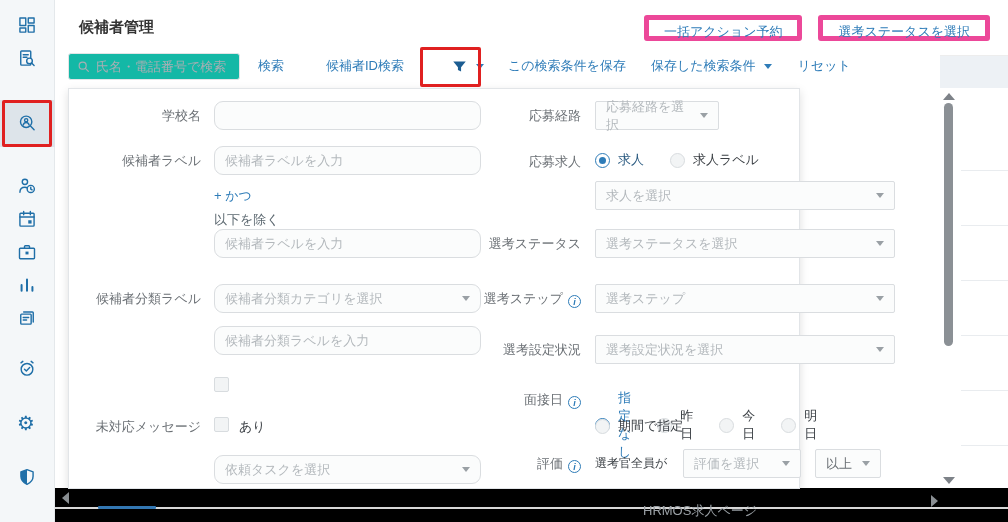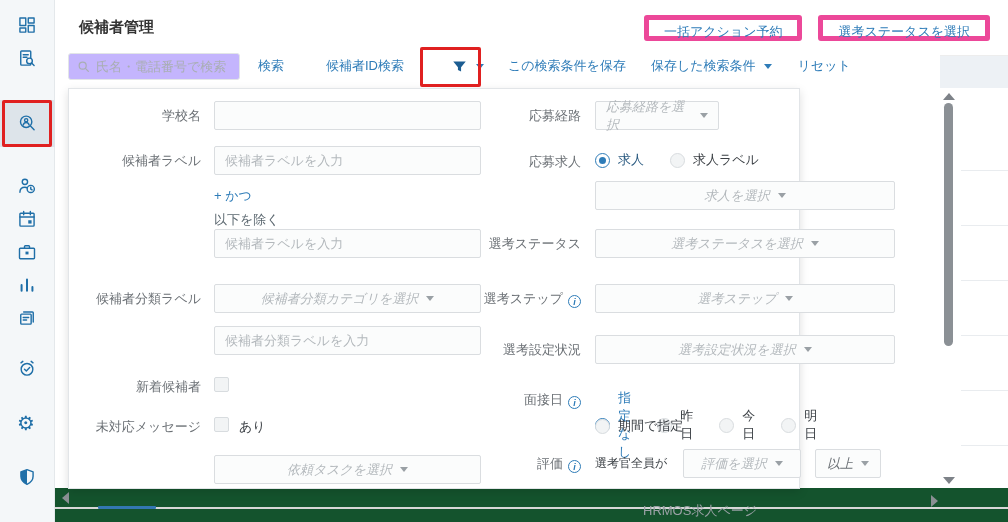--- a/index.html
+++ b/index.html
@@ -14,51 +14,51 @@
   .gear-glyph { font-size:20px; line-height:20px; color:#1f6fa8; }
 
   
   .header { position:absolute; left:55px; top:0; width:953px; height:56px; background:#fff; border-bottom:1px solid #ededed; display:flex; align-items:center; z-index:4; }
   .page-title { margin-left:24px; font-size:15px; font-weight:bold; color:#333; }
   .header-actions { margin-left:auto; margin-right:18px; display:flex; gap:16px; }
   .hbtn { height:26px; padding:0 15px; background:#fff; border:5px solid #ec4899; border-radius:3px; color:#2e7cb8; font-size:13px; line-height:24px; cursor:pointer; white-space:nowrap; }
 
   
   .toolbar { position:absolute; left:55px; top:44px; width:885px; height:44px; background:#fff; display:flex; align-items:center; z-index:4; }
-  .search-box { margin-left:13px; width:172px; height:27px; border:1px solid #e2e5e7; border-radius:3px; background:#c4b5fd; display:flex; align-items:center; }
+  .search-box { margin-left:13px; width:172px; height:27px; border:1px solid #e2e5e7; border-radius:3px; background:#14b8a6; display:flex; align-items:center; }
   .search-box input { border:0; outline:0; background:transparent; width:140px; font-size:13px; color:#333; font-family:inherit; }
   .search-box input::placeholder { color:#a9aeb3; }
   .tbtn { color:#2e7cb8; font-size:13px; cursor:pointer; white-space:nowrap; background:none; border:none; font-family:inherit; }
   .filter-btn { margin-left:48px; display:flex; align-items:center; gap:9px; cursor:pointer; }
   .caret-down { width:0; height:0; border-left:4px solid transparent; border-right:4px solid transparent; border-top:5px solid #2e7cb8; }
   .head-strip { position:absolute; left:940px; top:44px; width:68px; height:44px; background:#edf1f5; z-index:3; }
 
   
   .table-strip { position:absolute; left:961px; top:88px; width:47px; height:434px; background:#fff;
     background-image:repeating-linear-gradient(to bottom, #fff 0 54px, #e9ecef 54px 55px); background-position:0 28px; z-index:1; }
 
   
-  .bottom-strip { position:absolute; left:55px; top:488px; width:953px; height:34px; background:#14532d; z-index:3; }
+  .bottom-strip { position:absolute; left:55px; top:488px; width:953px; height:34px; background:#000000; z-index:3; }
   .htrack { position:absolute; left:0; top:19px; width:953px; height:2px; background:#d7d7d7; }
   .hthumb { position:absolute; left:43px; top:18px; width:58px; height:3px; background:#3377b2; border-radius:1px; }
   .arrow-left { position:absolute; left:7px; top:4px; width:0; height:0; border-top:6px solid transparent; border-bottom:6px solid transparent; border-right:7px solid #8a8f93; cursor:pointer; }
   .arrow-right { position:absolute; left:876px; top:7px; width:0; height:0; border-top:6px solid transparent; border-bottom:6px solid transparent; border-left:7px solid #8a8f93; cursor:pointer; }
   .footer-link { position:absolute; left:588px; top:14px; font-size:13px; color:#9aa0a5; white-space:nowrap; z-index:2; }
 
   
   .panel { position:absolute; left:68px; top:88px; width:732px; height:401px; background:#fff; border:1px solid #e2e5e8; box-shadow:0 3px 9px rgba(0,0,0,.13); z-index:5; }
   .lbl { position:absolute; font-size:13px; color:#6b7075; white-space:nowrap; }
   .lbl.lcol { left:0; width:132px; text-align:right; }
   .lbl.rcol { left:362px; width:150px; text-align:right; }
   .fld { position:absolute; height:29px; background:#fbfcfc; border:1px solid #dadde0; border-radius:2px; display:flex; align-items:center; padding:0 10px; font-size:13px; }
-  .fld-l { left:145px; width:267px; }
+  .fld-l { left:145px; width:267px;border-radius:9px; }
   .fld-r { left:526px; width:300px; }
   .fld input { border:0; outline:0; background:transparent; width:100%; font-size:13px; font-family:inherit; color:#333; }
   .fld input::placeholder { color:#b3b8bc; }
-  .sel { justify-content:center; color:#b3b8bc; cursor:pointer;font-style:italic; }
+  .sel { justify-content:space-between; color:#b3b8bc; cursor:pointer; }
   .sel-caret { width:0; height:0; border-left:4px solid transparent; border-right:4px solid transparent; border-top:5px solid #9aa0a5; flex:none; margin-left:8px; }
   .link { position:absolute; color:#2e7cb8; font-size:13px; cursor:pointer; }
   .plain { position:absolute; color:#5c6870; font-size:13px; }
   .chk { position:absolute; width:15px; height:15px; background:#f2f4f5; border:1px solid #d8dcdf; border-radius:2px; cursor:pointer; }
   .radio-row { position:absolute; display:flex; align-items:center; gap:8px; font-size:13px; color:#3a3f44; }
   .radio { width:15px; height:15px; border-radius:50%; background:#f2f4f5; border:1px solid #d8dcdf; flex:none; position:relative; cursor:pointer; }
   .radio.on { background:#fff; border:1.5px solid #2e7cb8; }
   .radio.on::after { content:""; position:absolute; left:3px; top:3px; width:7px; height:7px; border-radius:50%; background:#2e7cb8; }
   .rlabel { margin-right:18px; }
   .rlabel.sel-blue { color:#2e7cb8; }
@@ -234,21 +234,20 @@
     <div class="lbl lcol" style="top:201px">候補者分類ラベル</div>
     <div class="fld fld-l sel" style="top:195px">
       <span>候補者分類カテゴリを選択</span>
       <span class="sel-caret"></span>
     </div>
 
     <div class="fld fld-l" style="top:237px">
       <input placeholder="候補者分類ラベルを入力" style="">
     </div>
 
-    <div class="lbl lcol" style="top:289px">新着候補者</div>
     <div class="chk" style="left:145px; top:288px"></div>
 
     <div class="lbl lcol" style="top:329px">未対応メッセージ</div>
     <div class="chk" style="left:145px; top:328px"></div>
     <div class="plain" style="left:170px; top:329px; color:#3a3f44">あり</div>
 
     <div class="fld fld-l sel" style="top:366px">
       <span>依頼タスクを選択</span>
       <span class="sel-caret"></span>
     </div>

